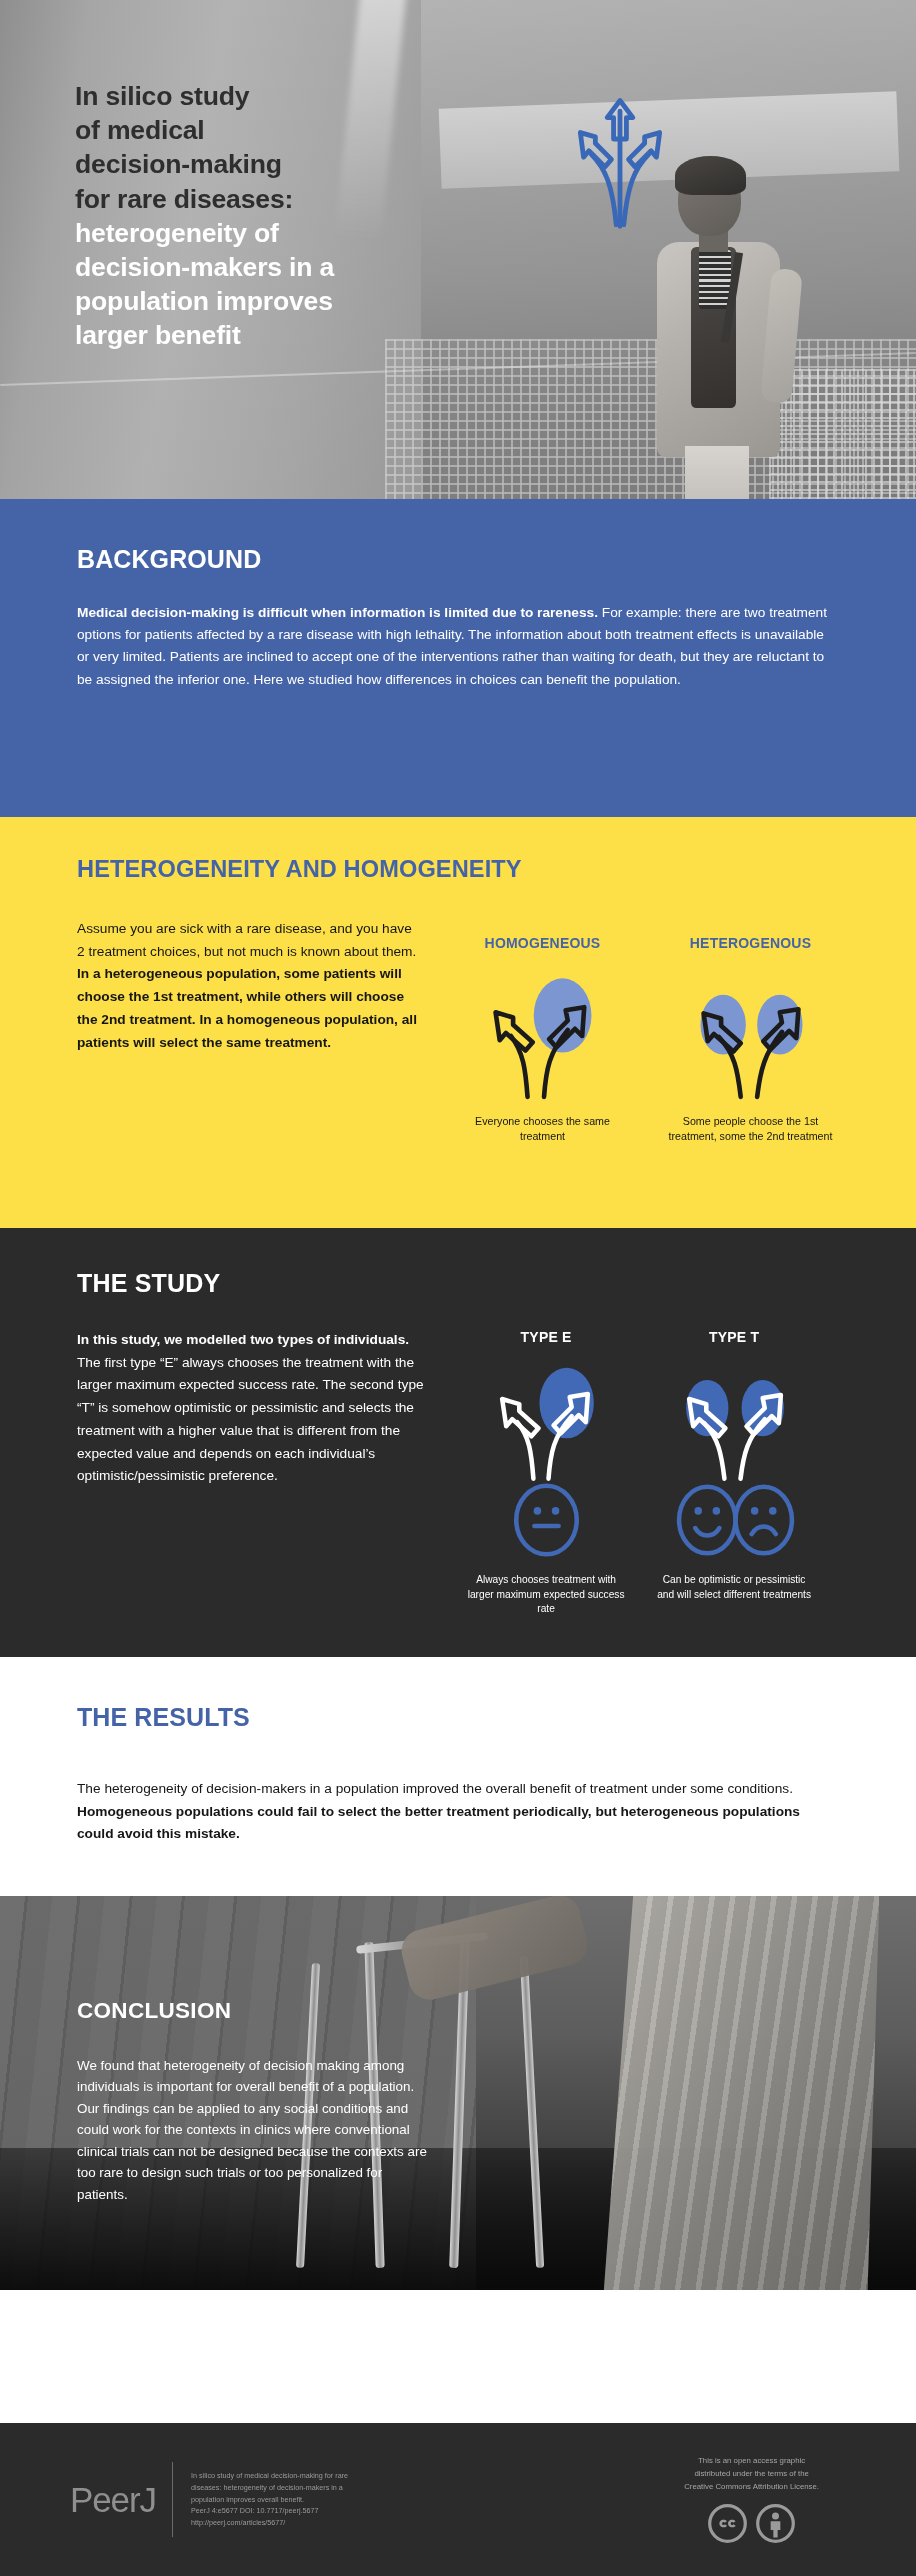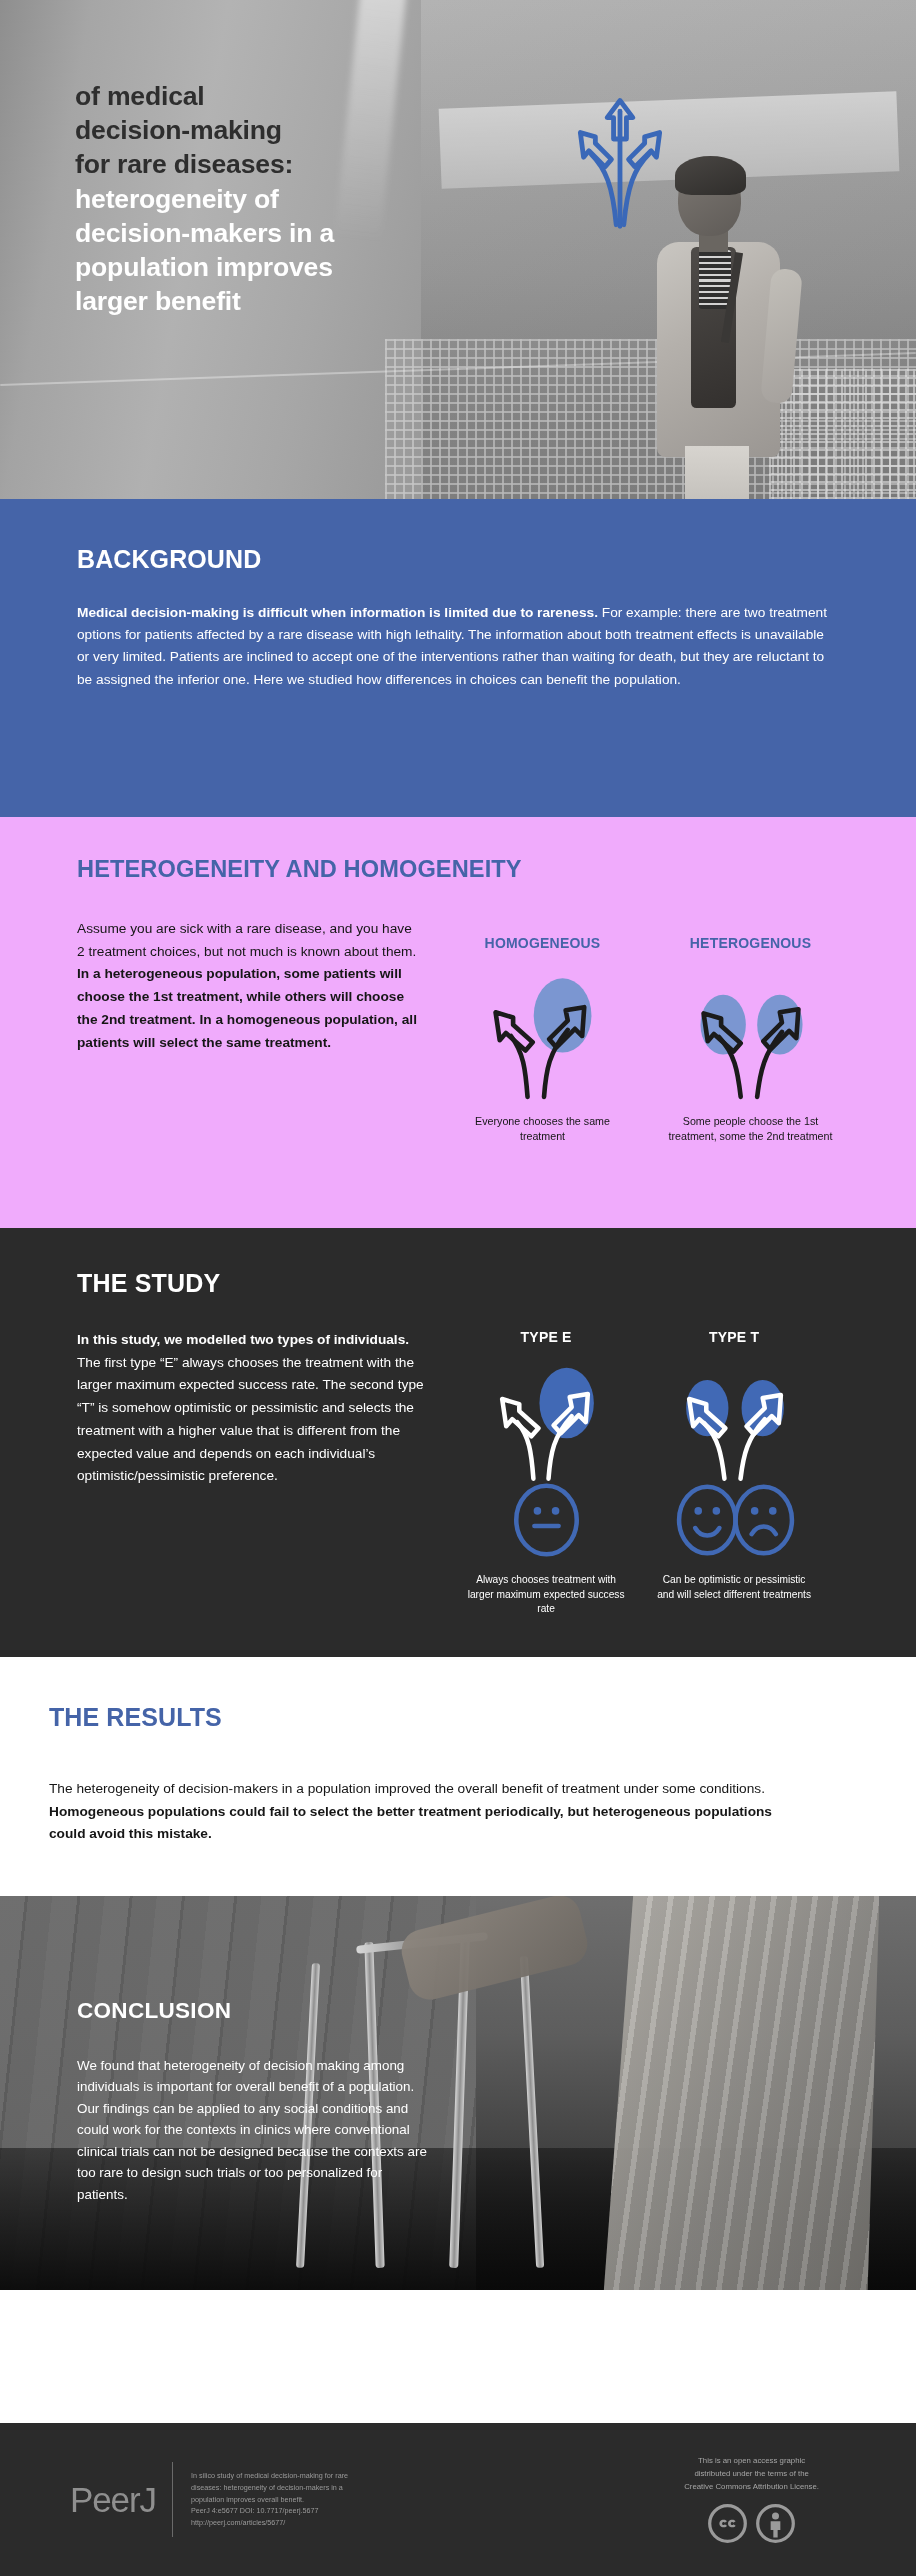--- a/index.html
+++ b/index.html
@@ -106,21 +106,21 @@
     color:#fff; font-size:25px; font-weight:700; letter-spacing:0.1px; margin-bottom:28px;
   }
   .sec-background p {
     color:#ffffff; font-size:13.7px; line-height:1.62; max-width:762px;
   }
   .sec-background b { font-weight:700; }
 
   
   .sec-hetero {
     position:absolute; left:0; top:817px; width:100%; height:411px;
-    background:#f0abfc; padding: 39px 77px 0 77px;
+    background:#fde047; padding: 39px 77px 0 77px;
   }
   .sec-hetero h2 {
     color:#4564a8; font-size:23.6px; font-weight:700; letter-spacing:0.1px; margin-bottom:35px;
   }
   .hetero-row { display:flex; align-items:flex-start; gap:21.5px; }
   .hetero-text { width: 343px; font-size:13.7px; line-height:1.66; color:#161616; }
   .hetero-text b { font-weight:700; }
   .hetero-figs { display:flex; gap:31px; padding-left: 14px; padding-top: 17px; }
   .fig { width: 177px; text-align:center; }
   .fig-title { color:#4564a8; font-size:14px; font-weight:700; letter-spacing:0.2px; margin-bottom:11.8px; }
@@ -138,21 +138,21 @@
   .study-text b { font-weight:700; }
   .study-figs { display:flex; gap:27px; padding-left:23.6px; }
   .sfig { width: 161px; text-align:center; }
   .sfig-title { color:#ffffff; font-size:14px; font-weight:700; letter-spacing:0.2px; margin-bottom:7.5px; }
   .sfig-caption { font-size:10.2px; line-height:1.45; color:#ffffff; margin-top:5.4px; }
   .sfig-art { height: 215px; display:flex; align-items:center; justify-content:center; }
 
   
   .sec-results {
     position:absolute; left:0; top:1657px; width:100%; height:279px;
-    background:#ffffff; padding: 46px 77px 0 49px;
+    background:#ffffff; padding: 46px 77px 0 77px;
   }
   .sec-results h2 { color:#4564a8; font-size:25px; font-weight:700; letter-spacing:0.1px; margin-bottom:46px; }
   .sec-results p { font-size:13.7px; line-height:1.66; color:#161616; max-width:746px; }
   .sec-results b { font-weight:700; }
 
   
   .sec-conclusion {
     position:absolute; left:0; top:1896px; width:100%; height:394px; overflow:hidden;
     background: linear-gradient(to bottom,#6e6e6e 0%,#5d5d5d 35%,#3d3d3d 70%,#232323 100%);
   }
@@ -244,20 +244,21 @@
 
         <path d="M103 272 C 96 200, 84 168, 56 140"></path>
         <path d="M64 108 L36 100 L42 146 L52 134 L82 164 L94 150 L64 120 Z"></path>
 
         <path d="M117 272 C 124 200, 136 168, 164 140"></path>
         <path d="M156 108 L184 100 L178 146 L168 134 L138 164 L126 150 L156 120 Z"></path>
       </svg>
     </div>
 
     <h1 class="hero-title">
+      <span class="dark">In silico study</span>
       <span class="dark">of medical</span>
       <span class="dark">decision-making</span>
       <span class="dark">for rare diseases:</span>
       <span class="light">heterogeneity of</span>
       <span class="light">decision-makers in a</span>
       <span class="light">population improves</span>
       <span class="light">larger benefit</span>
     </h1>
   </section>
 

